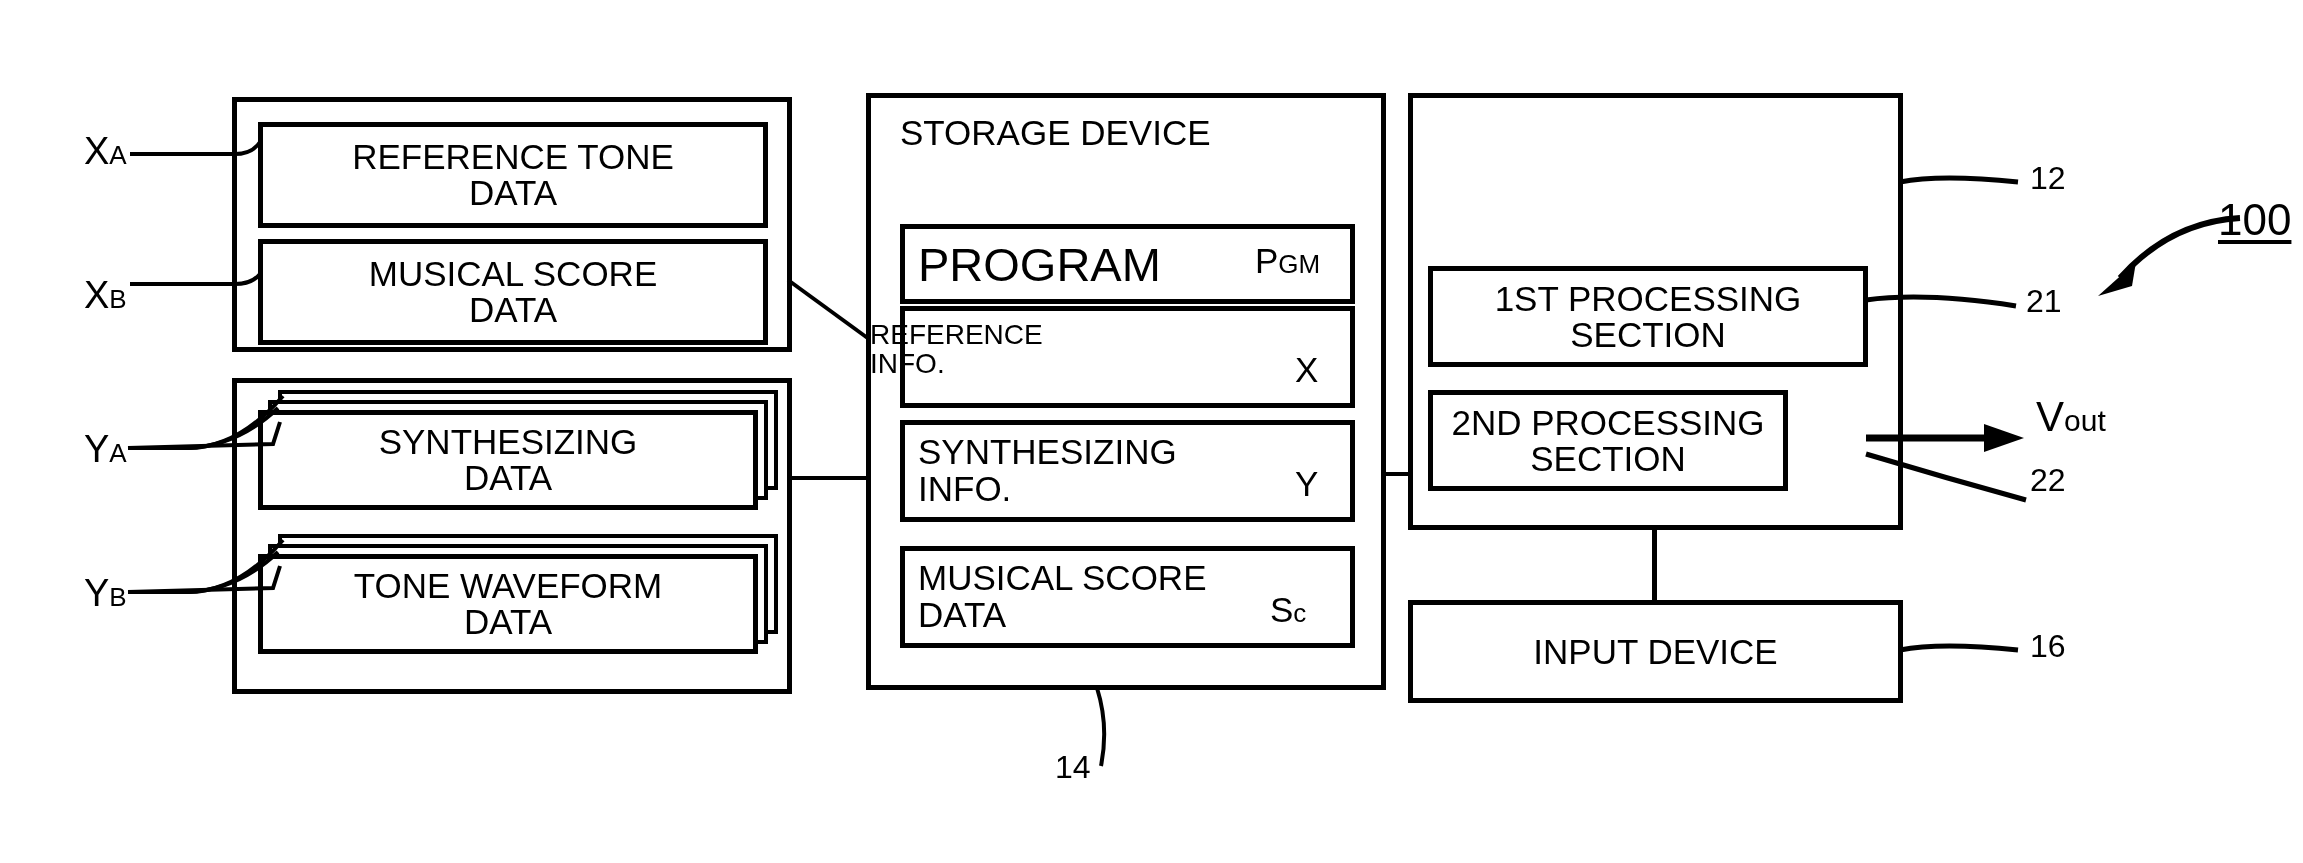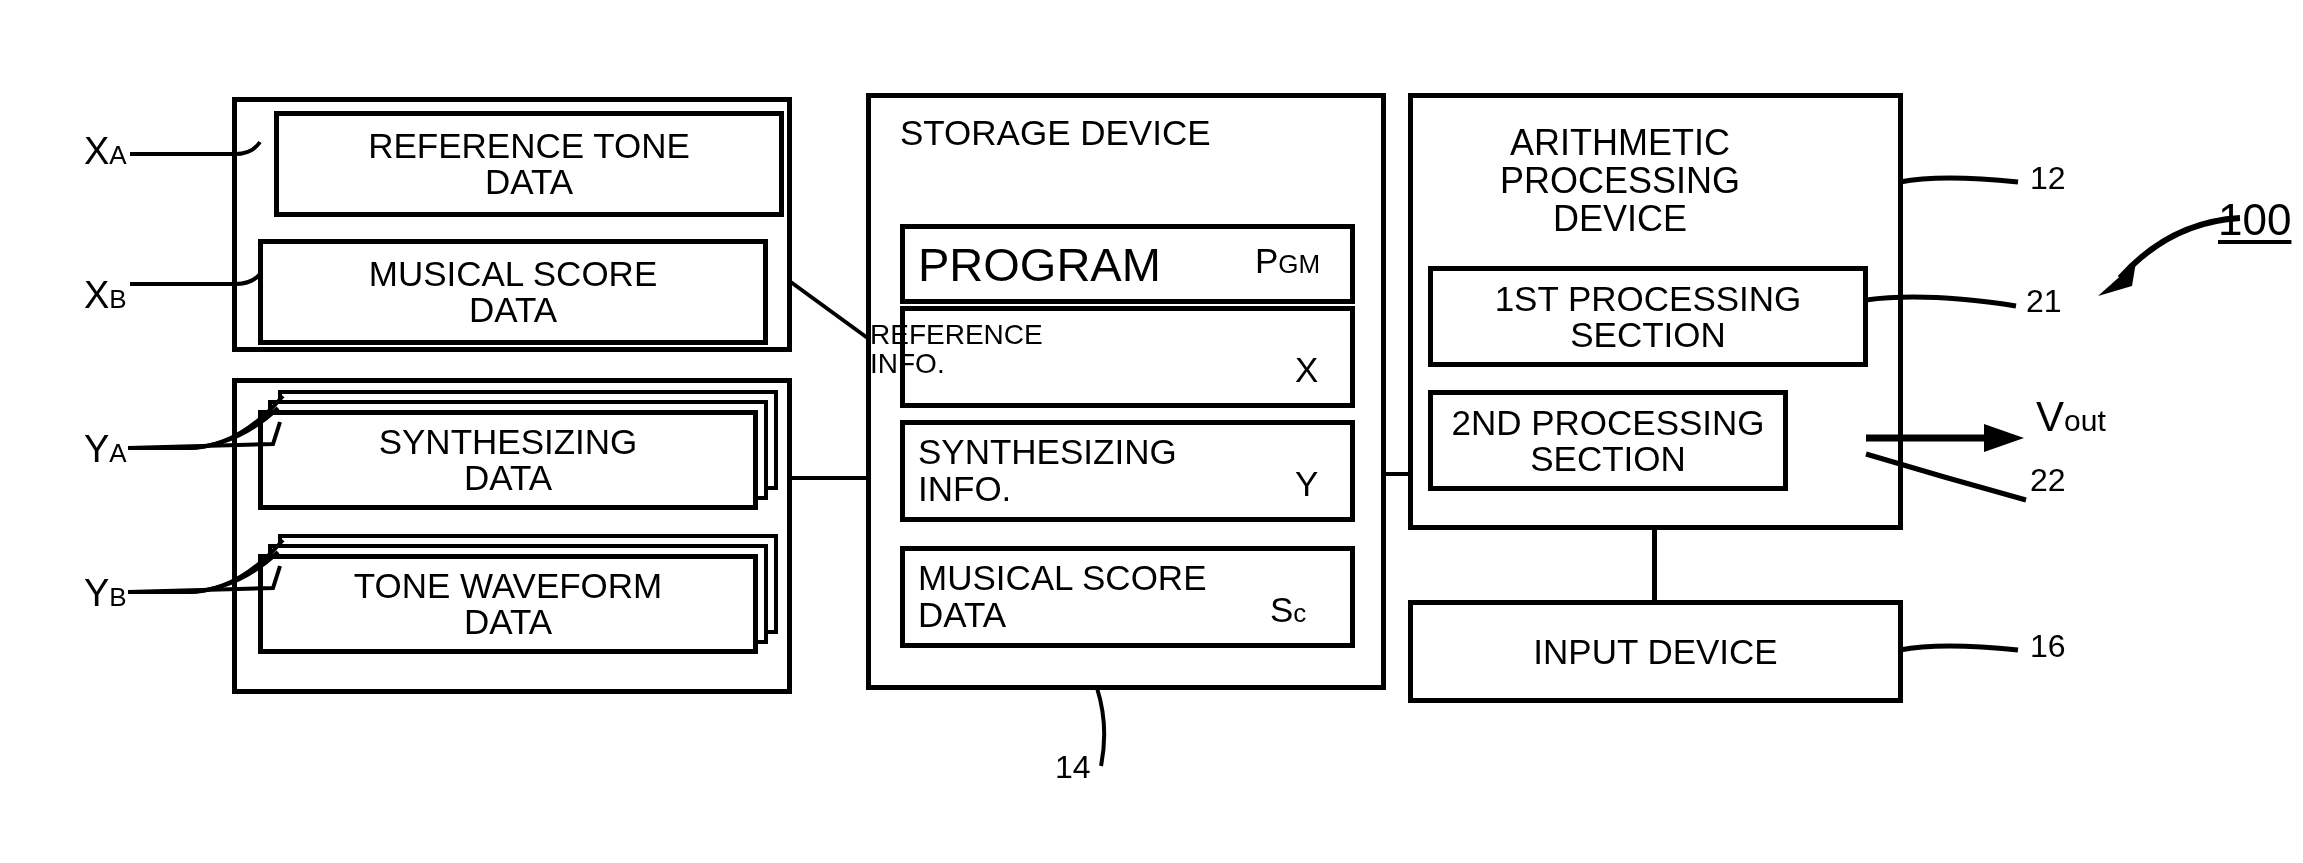--- a/index.html
+++ b/index.html
@@ -76,21 +76,21 @@
   }
   svg{display:block;overflow:visible;}
 </style>
 </head>
 <body>
 
 <div id="root">
 
   <div class="abs outerbox" style="left:232px;top:97px;width:560px;height:255px;"></div>
 
-  <div class="abs innerbox" style="left:258px;top:111px;width:510px;height:106px;margin-left:16px;">
+  <div class="abs innerbox" style="left:258px;top:122px;width:510px;height:106px;">
     <div class="btxt">REFERENCE TONE
 DATA</div>
   </div>
 
   <div class="abs innerbox" style="left:258px;top:239px;width:510px;height:106px;">
     <div class="btxt">MUSICAL SCORE
 DATA</div>
   </div>
 
   <div class="abs leftlabeltxt" style="left:84px;top:132px;">
@@ -180,23 +180,20 @@
 
   <svg class="abs" style="left:1075px;top:688px;width:60px;height:80px;">
     <path d="M22,0 Q34,38 26,78" stroke="#000" stroke-width="4" fill="none"></path>
   </svg>
   <div class="abs numlbl" style="left:1055px;top:751px;text-align:right;">14</div>
 
   <div class="abs hline" style="left:1384px;top:472px;width:28px;height:4px;"></div>
 
   <div class="abs outerbox" style="left:1408px;top:93px;width:495px;height:437px;"></div>
 
-  <div class="abs titletxt" style="left:1430px;top:124px;width:380px;">ARITHMETIC
-PROCESSING
-DEVICE</div>
 
   <div class="abs innerbox" style="left:1428px;top:266px;width:440px;height:101px;">
     <div class="btxt">1ST PROCESSING
 SECTION</div>
   </div>
 
   <div class="abs innerbox" style="left:1428px;top:390px;width:360px;height:101px;">
     <div class="btxt">2ND PROCESSING
 SECTION</div>
   </div>

